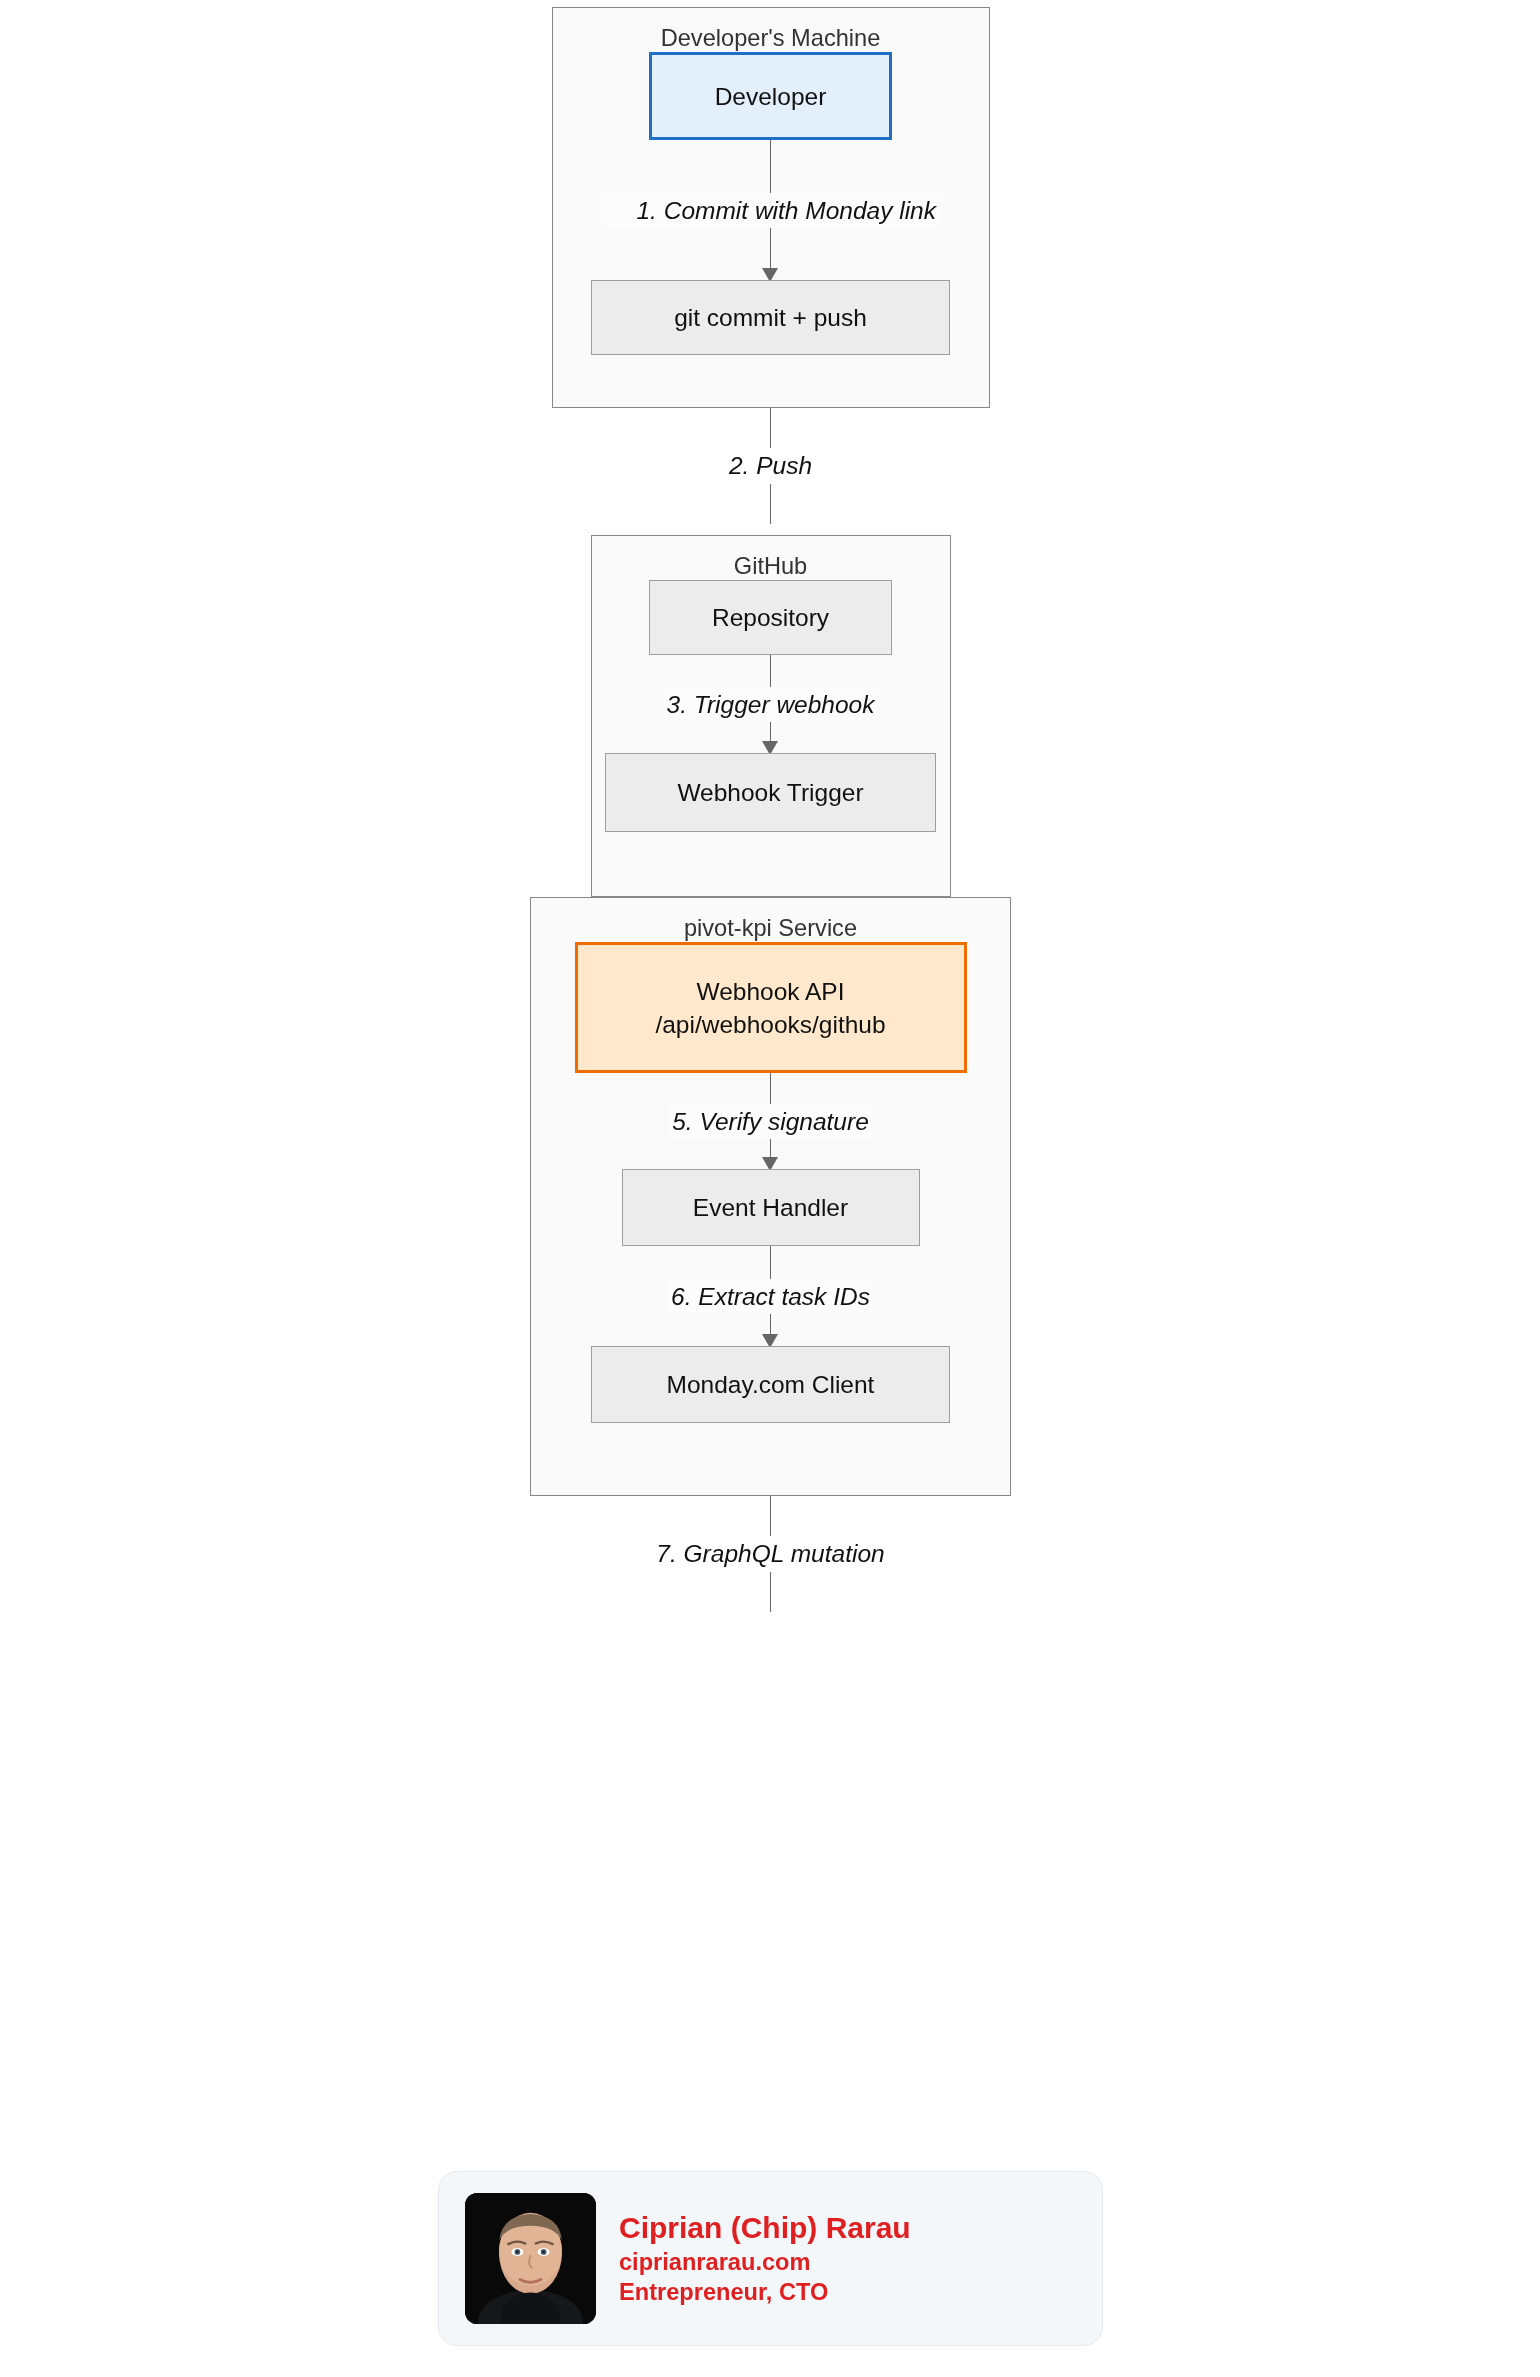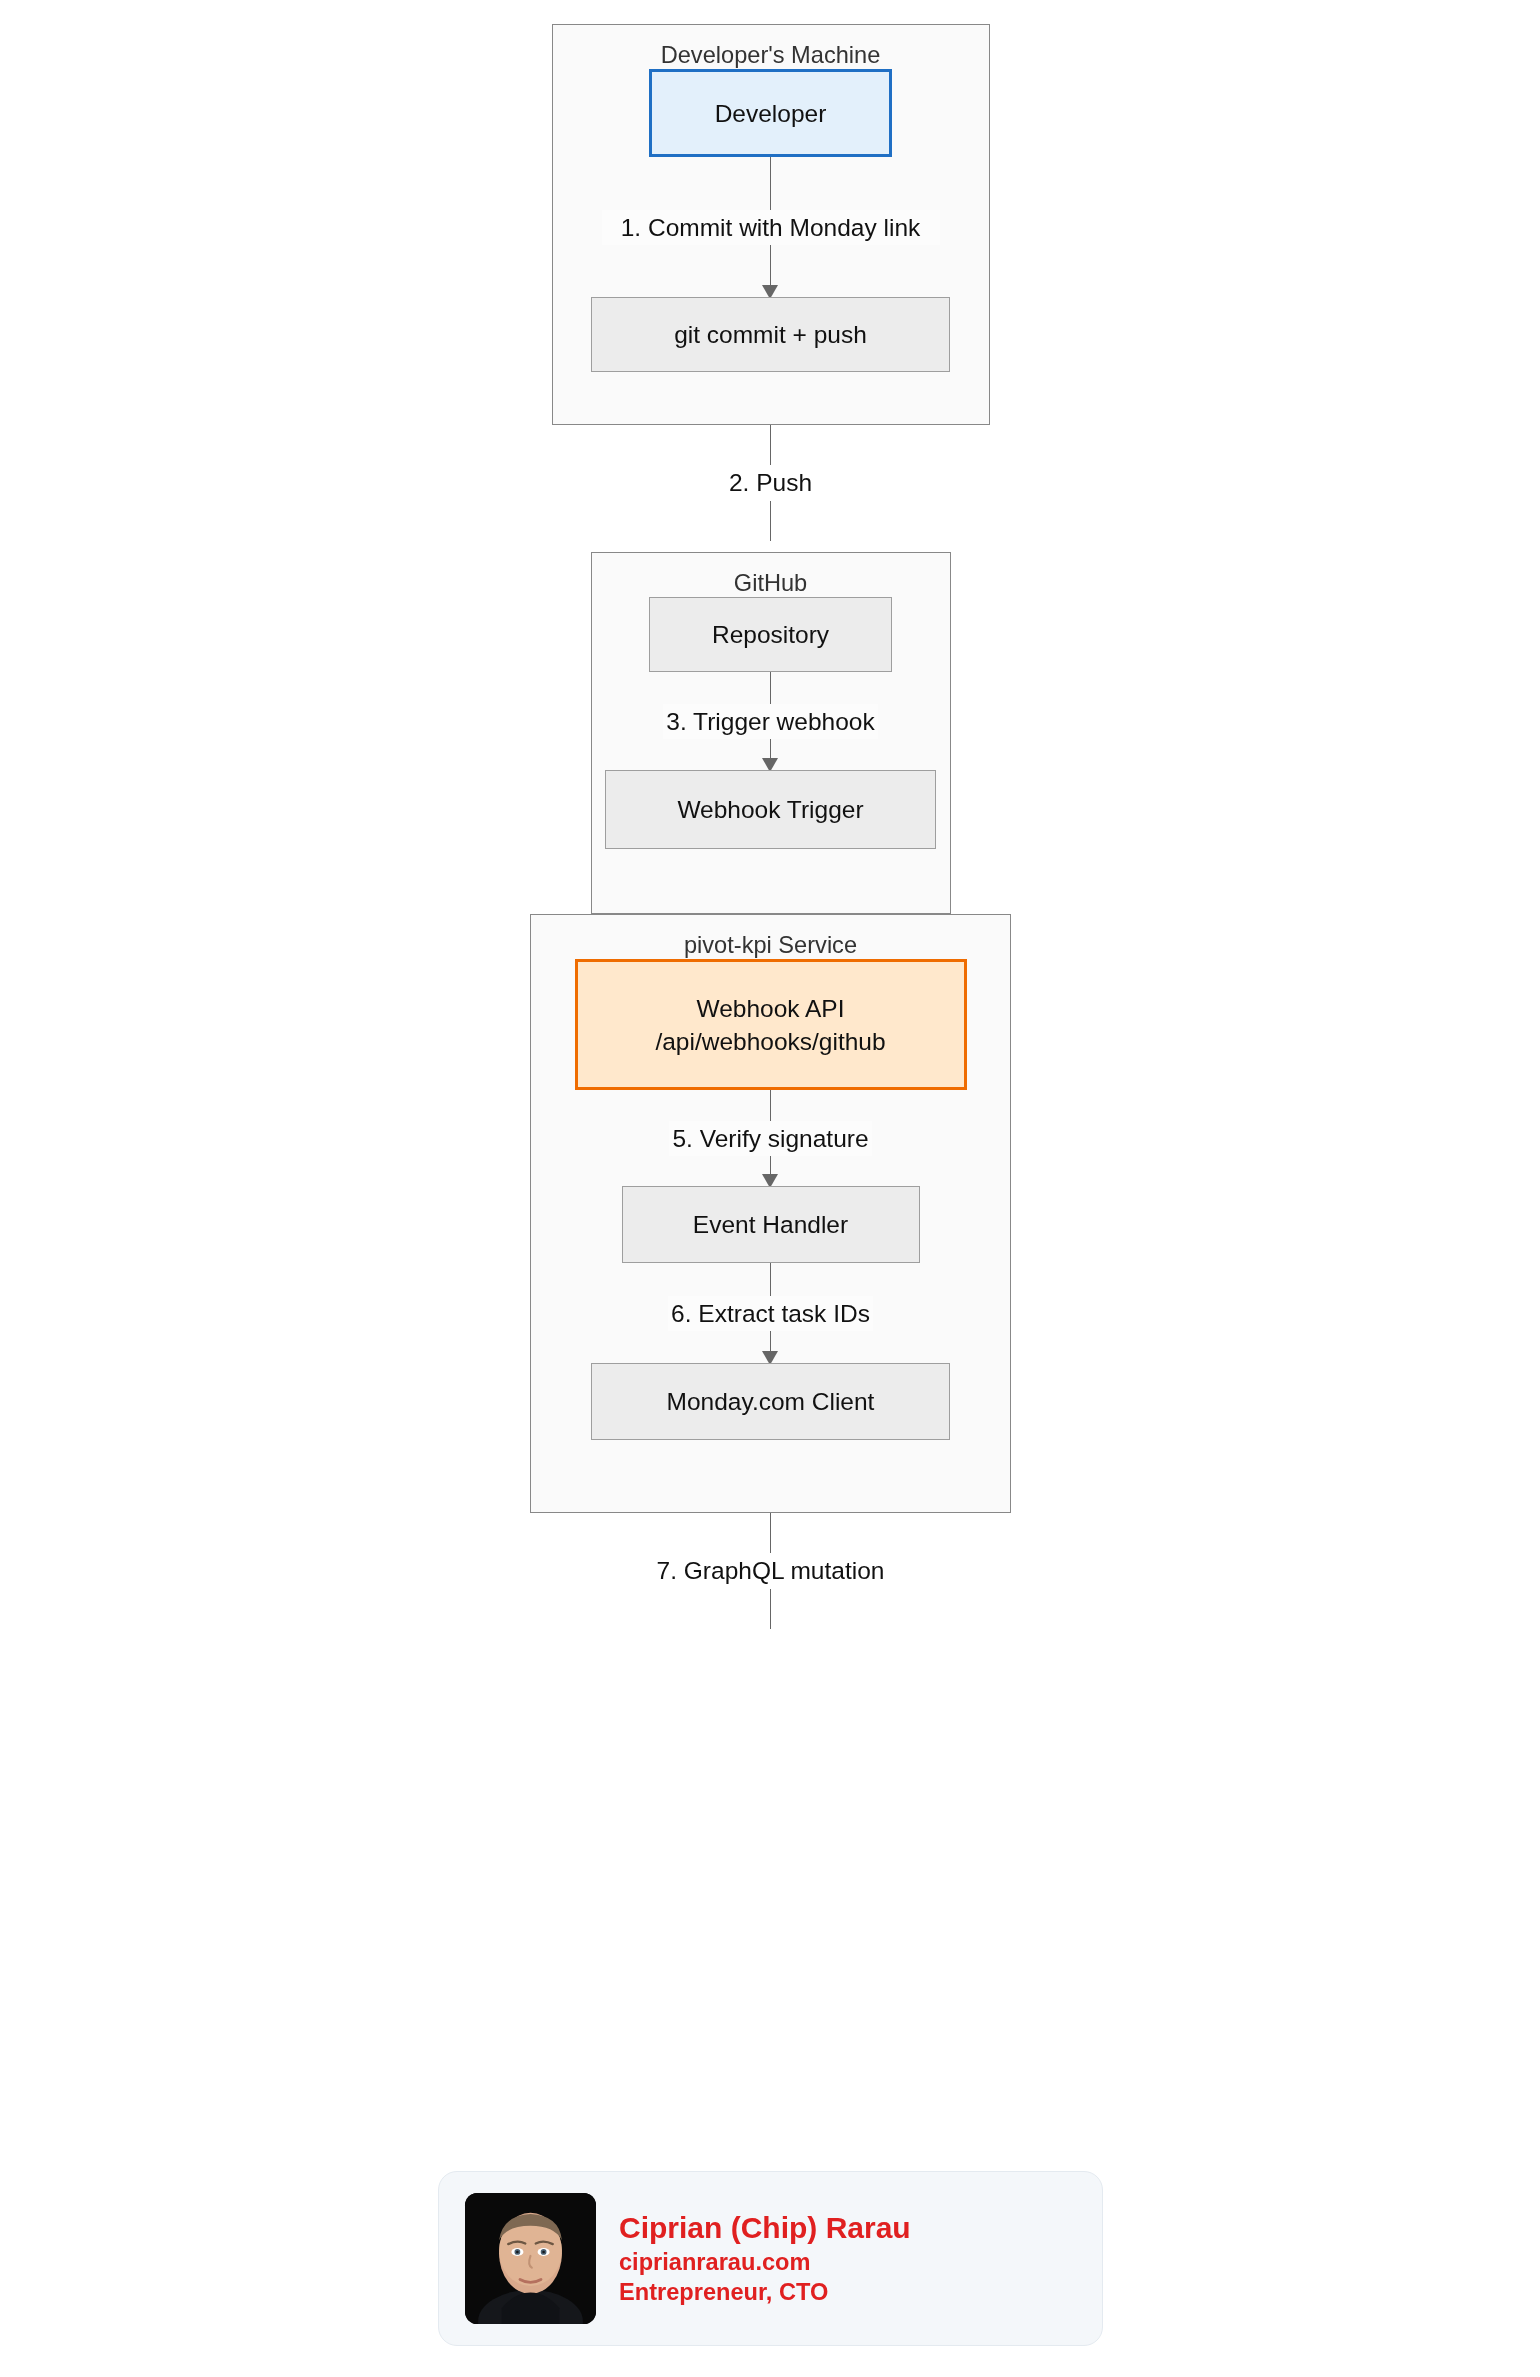--- a/index.html
+++ b/index.html
@@ -108,23 +108,24 @@
     border-top: 14px solid #666666;
     z-index: 1;
   }
   .conn .elabel {
     position: relative;
     z-index: 2;
     background: #fcfcfc;
     color: #111111;
     font-size: 24.5px;
     line-height: 1.45;
-    text-align: center;
+    text-align: right;
     padding: 0 3.5px;
     max-width: 368px;
+    font-style: italic;
   }
   .conn.plain .elabel { background: #ffffff; }
 
   
   .sig-wrap {
     position: absolute;
     left: 0;
     top: 2171px;
     width: 1541px;
     display: flex;
@@ -178,21 +179,21 @@
     white-space: nowrap;
   }
 </style>
 </head>
 <body>
 
 <div id="page">
 
   <div class="flow">
 
-    <div class="subgraph" style="width:438px; margin-top:24px; height:401px;">
+    <div class="subgraph" style="width:438px; margin-top:7px; height:401px;">
       <div class="subgraph-title">Developer's Machine</div>
 
       <div class="node blue" style="width:243px; height:88px; margin-top:-1.8px;">
         <span>Developer</span>
       </div>
 
       <div class="conn" style="height:140px;">
         <div class="line"></div>
         <div class="arrowhead"></div>
         <div class="elabel" style="width:338px;">1. Commit with Monday link</div>

